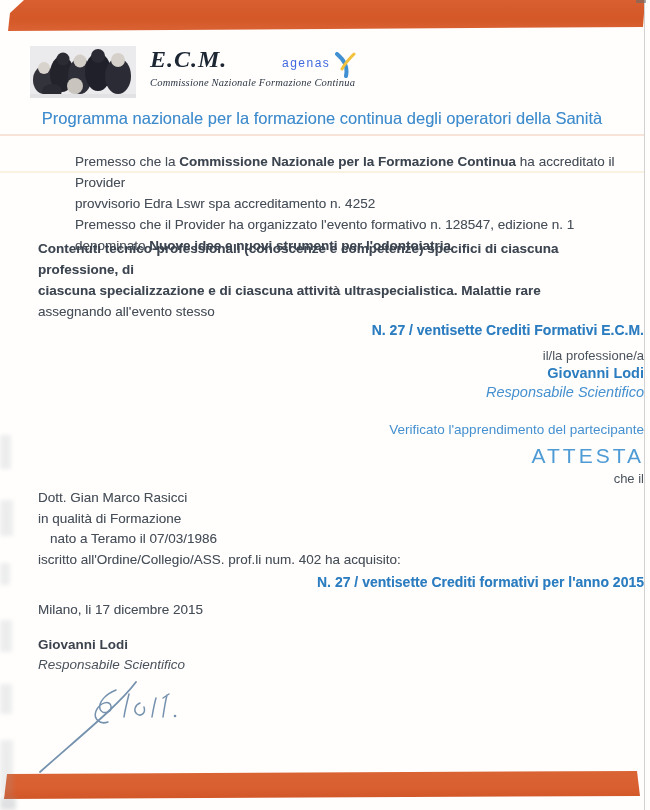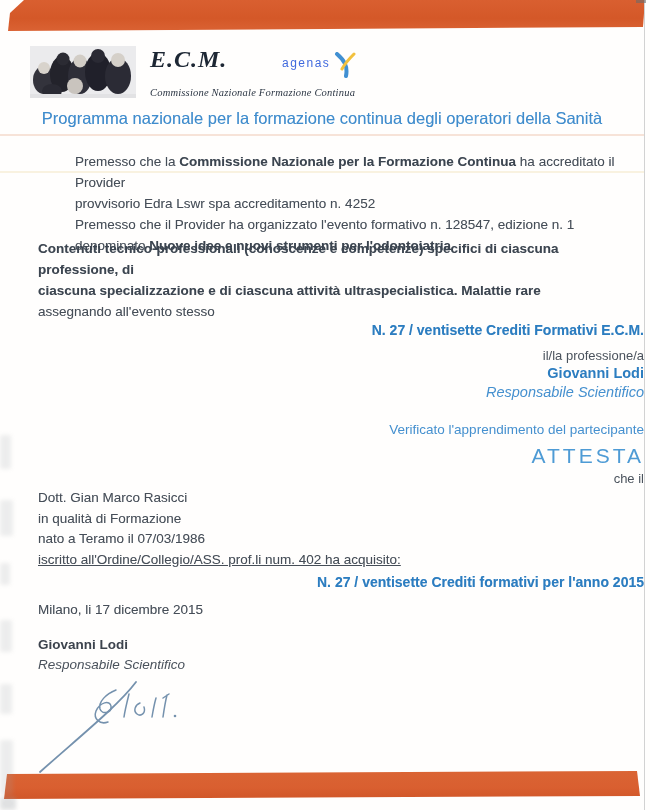--- a/index.html
+++ b/index.html
@@ -29,21 +29,21 @@
   
   .header-row{position:absolute;top:44px;left:30px;width:600px;height:58px;}
   .people-logo{position:absolute;left:0;top:2px;width:106px;height:52px;}
   .ecm-block{position:absolute;left:120px;top:2px;}
   .ecm-acronym{
     font-family:"Liberation Serif", serif;font-style:italic;font-weight:bold;
     font-size:24px;color:#1d2734;letter-spacing:1px;
   }
   .ecm-commission{
     font-family:"Liberation Serif", serif;font-style:italic;
-    font-size:10.5px;color:#2c3644;margin-top:14px;letter-spacing:.2px;
+    font-size:10.5px;color:#2c3644;margin-top:4px;letter-spacing:.2px;
   }
   .agenas-block{position:absolute;left:252px;top:8px;display:flex;align-items:flex-start;gap:4px;}
   .agenas-word{
     font-size:12px;color:#1d4ed8;letter-spacing:1.5px;font-weight:normal;opacity:.85;margin-top:4px;
   }
   .program-title{
     position:absolute;top:109px;left:0;width:644px;text-align:center;
     font-size:16.5px;color:var(--title-blue,#3f8ccd);
     text-shadow:0 0 .5px rgba(63,140,205,.4);
   }
@@ -135,22 +135,22 @@
   <div class="centered gray-center" style="top:348px;">il/la professione/a</div>
   <div class="centered blue-name" style="top:365px;">Giovanni Lodi</div>
   <div class="centered blue-role" style="top:384px;">Responsabile Scientifico</div>
   <div class="centered attesta" style="top:444px;">ATTESTA</div>
   <div class="centered blue-verified" style="top:422px;">Verificato l'apprendimento del partecipante</div>
   <div class="centered gray-center" style="top:471px;">che il</div>
 
   <div class="participant">
     <div class="body-line" style="line-height:20.5px;">Dott. Gian Marco Rasicci</div>
     <div class="body-line" style="line-height:20.5px;">in qualità di Formazione</div>
-    <div class="body-line" style="line-height:20.5px;">nato a Teramo il 07/03/1986</div>
-    <div class="body-line" style="line-height:20.5px;text-decoration:underline;">iscritto all'Ordine/Collegio/ASS. prof.li num. 402 ha acquisito:</div>
+    <div class="body-line" style="line-height:20.5px;margin-left:12px;">nato a Teramo il 07/03/1986</div>
+    <div class="body-line" style="line-height:20.5px;">iscritto all'Ordine/Collegio/ASS. prof.li num. 402 ha acquisito:</div>
   </div>
 
   <div class="centered credits-line" style="top:574px;">N. 27 / ventisette Crediti formativi per l'anno 2015</div>
 
   <div class="place-date body-line">Milano, li 17 dicembre 2015</div>
   <div class="footer-name">Giovanni Lodi</div>
   <div class="footer-role">Responsabile Scientifico</div>
 
   <svg class="signature" viewBox="0 0 190 105">
     <g stroke="var(--signature-blue,#5d7fa0)" fill="none" stroke-linecap="round" opacity="0.85">

